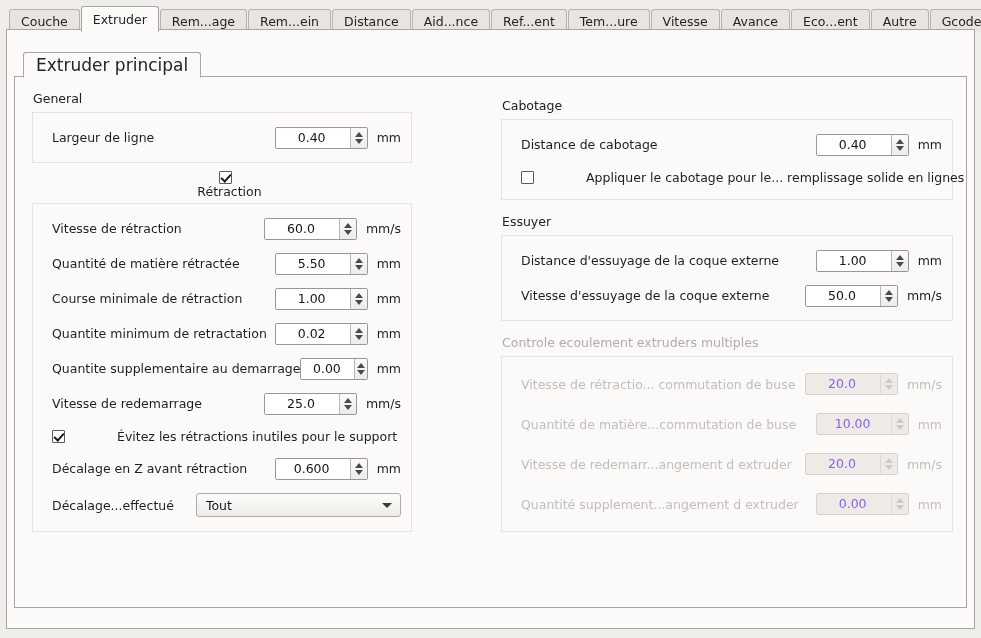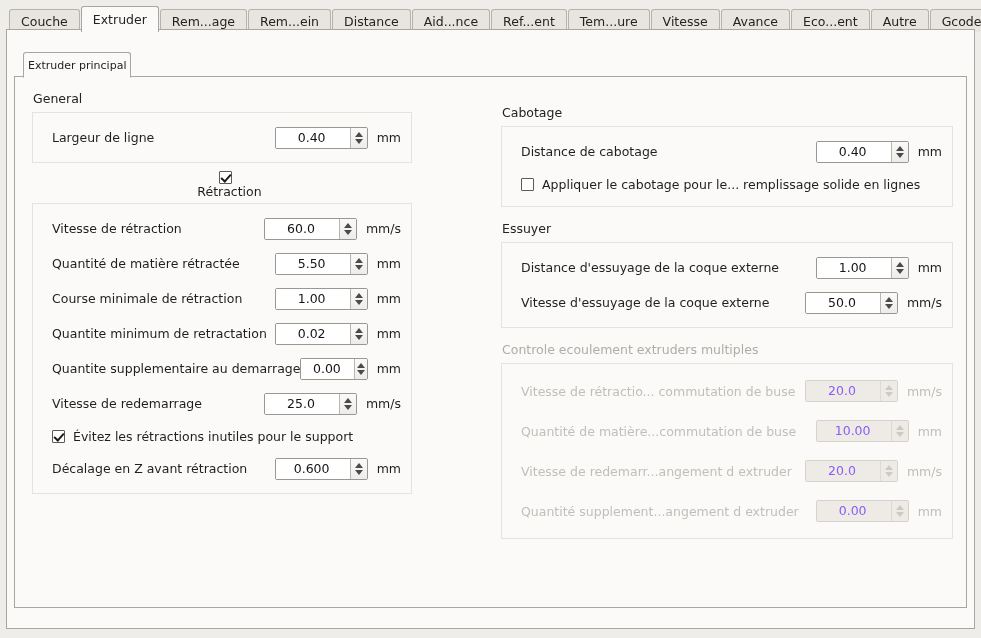--- a/index.html
+++ b/index.html
@@ -74,28 +74,28 @@
     left: 23px;
     top: 51px;
     height: 26px;
     display: flex;
     align-items: flex-end;
     z-index: 4;
   }
   .inner-tab {
     height: 26px;
     line-height: 25px;
-    padding: 0 4px;
+    padding: 0 12px;
     box-sizing: border-box;
     background: #fbfaf8;
     border: 1px solid #a9a59f;
     border-bottom: 1px solid #fbfaf8;
     border-top-left-radius: 3px;
     border-top-right-radius: 3px;
-    font-size: 11px;
+    font-size: 17px;
     color: #232323;
     white-space: nowrap;
     position: relative;
     top: 1px;
   }
   .inner-panel {
     position: absolute;
     left: 14px;
     top: 76px;
     width: 953px;
@@ -199,21 +199,21 @@
   .spin.disabled .btns .up { border-bottom-color: #cdc9c3; }
   .spin.disabled .btns .dn { border-top-color: #cdc9c3; }
 
   
   .checkrow {
     display: flex;
     align-items: center;
     height: 30px;
   }
   .checkrow.top-level { padding-left: 7px; flex-direction: column; }
-  .checkrow.inner { padding-left: 9px; }
+  .checkrow.inner { padding-left: 9px; gap: 44px; }
   .cbox {
     width: 13px; height: 13px;
     box-sizing: border-box;
     border: 1px solid #5d5a55;
     background: #ffffff;
     border-radius: 1px;
     position: relative;
     flex: 0 0 auto;
   }
   .cbox.checked::after {
@@ -403,25 +403,32 @@
           <span class="spin">
             <span class="value">0.600</span>
             <span class="btns">
               <span class="up"></span>
               <span class="dn"></span>
             </span>
           </span>
           <span class="unit">mm</span>
         </div>
 
+        <div class="row" style="height:38px;">
+          <span class="label">Décalage...effectué</span>
+          <span class="combo" style="margin-left:22px;">
+            <span class="ctext">Tout</span>
+            <span class="arrow"></span>
+          </span>
+        </div>
 
       </div>
     </div>
 
-    <div class="col col-right" style="top:28px;">
+    <div class="col col-right" style="top:21px;">
 
       <div class="section-title">Cabotage</div>
 
       <div class="groupbox">
         <div class="row">
           <span class="label">Distance de cabotage</span>
           <span class="spacer"></span>
           <span class="spin">
             <span class="value">0.40</span>
             <span class="btns">

